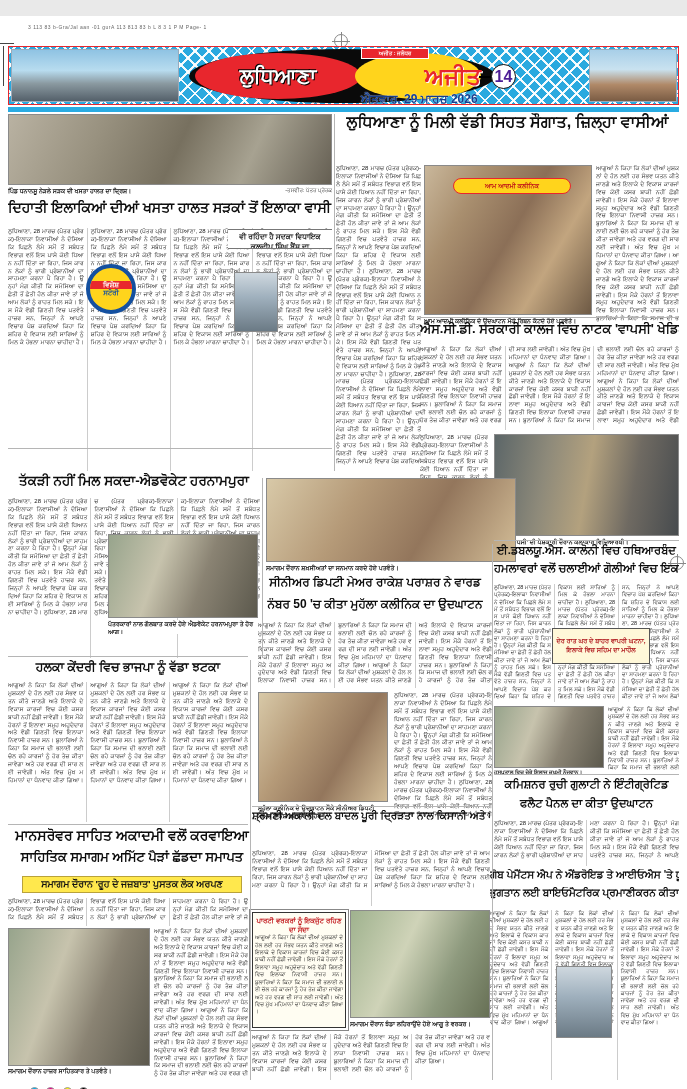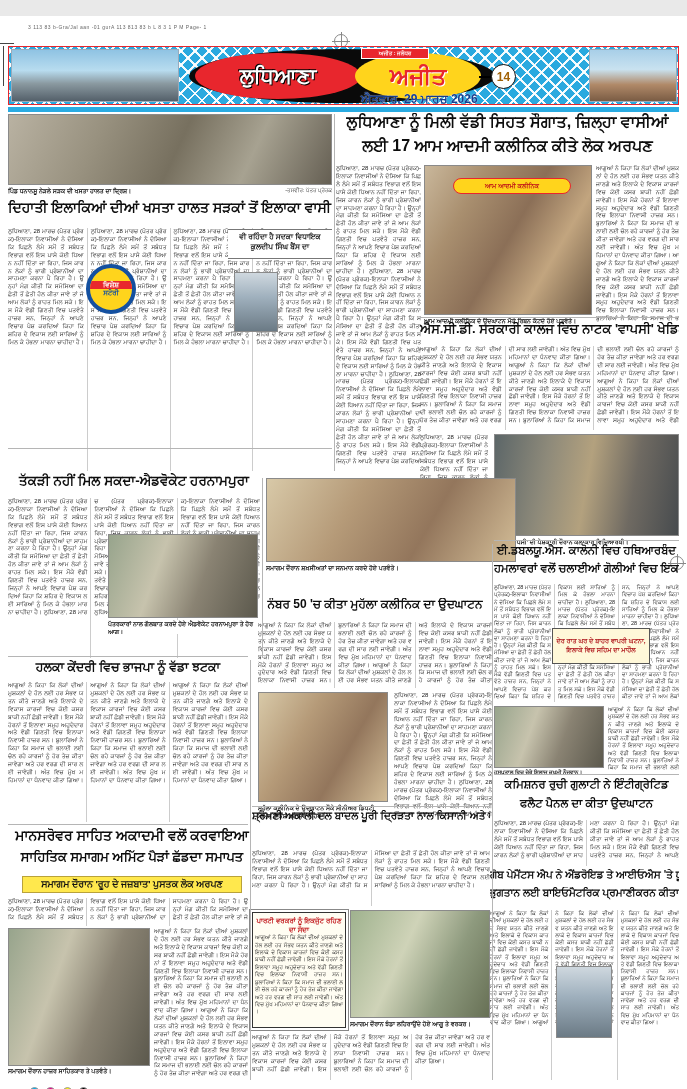--- a/index.html
+++ b/index.html
@@ -18,28 +18,28 @@
   
   .masthead{background:
      repeating-linear-gradient(45deg,rgba(255,255,255,0) 0 8px,rgba(255,255,255,.95) 8px 10px),
      repeating-linear-gradient(-45deg,rgba(255,255,255,0) 0 8px,rgba(255,255,255,.95) 8px 10px),
      #2aa9df;border:1px solid #e8262d;overflow:hidden;}
   .mast-photo{border:1px solid #9ab;}
   .ph-statues{background:linear-gradient(180deg,#8fc3e3 0%,#b8dcef 40%,#8a99a0 66%,#54606a 100%);}
   .ph-tower{background:linear-gradient(180deg,#a8cfe8 0%,#c9e2f0 38%,#b08968 68%,#7a5c44 100%);}
   .oval-black{background:#0a0a0a;border-radius:50%/50%;}
   .oval-red{background:#e8262d;border-radius:50%/50%;display:flex;align-items:center;justify-content:center;}
-  .oval-yellow{background:#ffd41c;border-radius:50%/50%;display:flex;align-items:center;justify-content:center;}
+  .oval-yellow{background:#ffd41c;border-radius:50%/50%;display:flex;align-items:center;justify-content:flex-end;}
   .city-title{color:#fff;font-weight:bold;font-size:21px;text-shadow:1px 1px 0 #000,-1px -1px 0 #000;white-space:nowrap;}
   .paper-title{color:#e8262d;font-weight:bold;font-size:23px;text-shadow:1px 1px 0 #fff;white-space:nowrap;}
   .edition-box{background:#e8262d;color:#fff;font-size:5.5px;font-weight:bold;
       display:flex;align-items:center;justify-content:center;border:1px solid #fff;}
   .date-line{color:#143d8f;font-size:12px;font-weight:bold;white-space:nowrap;text-shadow:0 0 1px #fff;}
   .page-circle{background:#fff;border:1.5px solid #111;border-radius:50%;display:flex;
-      align-items:center;justify-content:center;font-weight:bold;font-size:12px;color:#a16207;}
+      align-items:center;justify-content:center;font-weight:bold;font-size:16px;color:#4c1d95;}
   .cyan-rule{background:#29abe2;}
   
   .hl{font-weight:bold;color:#0d0d0d;text-align:center;line-height:1.12;overflow:hidden;white-space:nowrap;}
   .body-text{font-size:6px;line-height:1.32;text-align:justify;color:#222;overflow:hidden;
       column-gap:7px;column-rule:0.5px solid #ccc;word-break:break-all;}
   .caption{font-size:6.2px;font-weight:bold;color:#111;overflow:hidden;line-height:1.25;}
   .credit{font-size:5.5px;color:#333;text-align:right;}
   .kicker{background:#fff;font-weight:bold;font-size:7.5px;text-align:center;line-height:1.3;overflow:hidden;}
   .yellow-bar{background:#ffe84d;border:0.5px solid #b9a23a;text-align:center;font-weight:bold;
       font-size:9.5px;overflow:hidden;line-height:1.5;white-space:nowrap;}
@@ -93,32 +93,31 @@
     <div class="abs page-circle" style="left:482px;top:17px;width:25px;height:25px;">14</div>
   </div>
   <div class="abs cyan-rule" style="left:8px;top:91px;width:671px;height:5px;"></div>
 
   <div class="abs photo ph-road" style="left:8px;top:98px;width:324px;height:71px;"></div>
   <div class="abs caption" style="left:8px;top:171px;width:240px;height:9px;">ਪਿੰਡ ਧਨਾਨਸੂ ਨੇੜਲੇ ਸੜਕ ਦੀ ਖਸਤਾ ਹਾਲਤ ਦਾ ਦ੍ਰਿਸ਼।</div>
   <div class="abs credit" style="left:252px;top:171px;width:80px;height:9px;">-ਤਸਵੀਰ: ਪੱਤਰ ਪ੍ਰੇਰਕ</div>
 
   <div class="abs hl" style="left:8px;top:184px;width:324px;height:22px;font-size:14px;">ਦਿਹਾਤੀ ਇਲਾਕਿਆਂ ਦੀਆਂ ਖਸਤਾ ਹਾਲਤ ਸੜਕਾਂ ਤੋਂ ਇਲਾਕਾ ਵਾਸੀ ਭਾਰੀ ਪ੍ਰੇਸ਼ਾਨ</div>
   <div class="abs body-text" style="left:8px;top:212px;width:324px;height:243px;column-count:4;">ਲੁਧਿਆਣਾ, 28 ਮਾਰਚ (ਪੱਤਰ ਪ੍ਰੇਰਕ)-ਇਲਾਕਾ ਨਿਵਾਸੀਆਂ ਨੇ ਦੱਸਿਆ ਕਿ ਪਿਛਲੇ ਲੰਮੇ ਸਮੇਂ ਤੋਂ ਸਬੰਧਤ ਵਿਭਾਗ ਵਲੋਂ ਇਸ ਪਾਸੇ ਕੋਈ ਧਿਆਨ ਨਹੀਂ ਦਿੱਤਾ ਜਾ ਰਿਹਾ, ਜਿਸ ਕਾਰਨ ਲੋਕਾਂ ਨੂੰ ਭਾਰੀ ਪ੍ਰੇਸ਼ਾਨੀਆਂ ਦਾ ਸਾਹਮਣਾ ਕਰਨਾ ਪੈ ਰਿਹਾ ਹੈ। ਉਨ੍ਹਾਂ ਮੰਗ ਕੀਤੀ ਕਿ ਸਮੱਸਿਆ ਦਾ ਛੇਤੀ ਤੋਂ ਛੇਤੀ ਹੱਲ ਕੀਤਾ ਜਾਵੇ ਤਾਂ ਜੋ ਆਮ ਲੋਕਾਂ ਨੂੰ ਰਾਹਤ ਮਿਲ ਸਕੇ। ਇਸ ਮੌਕੇ ਵੱਡੀ ਗਿਣਤੀ ਵਿਚ ਪਤਵੰਤੇ ਹਾਜ਼ਰ ਸਨ, ਜਿਨ੍ਹਾਂ ਨੇ ਆਪਣੇ ਵਿਚਾਰ ਪੇਸ਼ ਕਰਦਿਆਂ ਕਿਹਾ ਕਿ ਸ਼ਹਿਰ ਦੇ ਵਿਕਾਸ ਲਈ ਸਾਰਿਆਂ ਨੂੰ ਮਿਲ ਕੇ ਹੰਭਲਾ ਮਾਰਨਾ ਚਾਹੀਦਾ ਹੈ। ਲੁਧਿਆਣਾ, 28 ਮਾਰਚ (ਪੱਤਰ ਪ੍ਰੇਰਕ)-ਇਲਾਕਾ ਨਿਵਾਸੀਆਂ ਨੇ ਦੱਸਿਆ ਕਿ ਪਿਛਲੇ ਲੰਮੇ ਸਮੇਂ ਤੋਂ ਸਬੰਧਤ ਵਿਭਾਗ ਵਲੋਂ ਇਸ ਪਾਸੇ ਕੋਈ ਧਿਆਨ ਨਹੀਂ ਦਿੱਤਾ ਜਾ ਰਿਹਾ, ਜਿਸ ਕਾਰਨ ਲੋਕਾਂ ਨੂੰ ਭਾਰੀ ਪ੍ਰੇਸ਼ਾਨੀਆਂ ਦਾ ਸਾਹਮਣਾ ਕਰਨਾ ਪੈ ਰਿਹਾ ਹੈ। ਉਨ੍ਹਾਂ ਮੰਗ ਕੀਤੀ ਕਿ ਸਮੱਸਿਆ ਦਾ ਛੇਤੀ ਤੋਂ ਛੇਤੀ ਹੱਲ ਕੀਤਾ ਜਾਵੇ ਤਾਂ ਜੋ ਆਮ ਲੋਕਾਂ ਨੂੰ ਰਾਹਤ ਮਿਲ ਸਕੇ। ਇਸ ਮੌਕੇ ਵੱਡੀ ਗਿਣਤੀ ਵਿਚ ਪਤਵੰਤੇ ਹਾਜ਼ਰ ਸਨ, ਜਿਨ੍ਹਾਂ ਨੇ ਆਪਣੇ ਵਿਚਾਰ ਪੇਸ਼ ਕਰਦਿਆਂ ਕਿਹਾ ਕਿ ਸ਼ਹਿਰ ਦੇ ਵਿਕਾਸ ਲਈ ਸਾਰਿਆਂ ਨੂੰ ਮਿਲ ਕੇ ਹੰਭਲਾ ਮਾਰਨਾ ਚਾਹੀਦਾ ਹੈ। ਲੁਧਿਆਣਾ, 28 ਮਾਰਚ (ਪੱਤਰ ਪ੍ਰੇਰਕ)-ਇਲਾਕਾ ਨਿਵਾਸੀਆਂ ਨੇ ਦੱਸਿਆ ਕਿ ਪਿਛਲੇ ਲੰਮੇ ਸਮੇਂ ਤੋਂ ਸਬੰਧਤ ਵਿਭਾਗ ਵਲੋਂ ਇਸ ਪਾਸੇ ਕੋਈ ਧਿਆਨ ਨਹੀਂ ਦਿੱਤਾ ਜਾ ਰਿਹਾ, ਜਿਸ ਕਾਰਨ ਲੋਕਾਂ ਨੂੰ ਭਾਰੀ ਪ੍ਰੇਸ਼ਾਨੀਆਂ ਦਾ ਸਾਹਮਣਾ ਕਰਨਾ ਪੈ ਰਿਹਾ ਹੈ। ਉਨ੍ਹਾਂ ਮੰਗ ਕੀਤੀ ਕਿ ਸਮੱਸਿਆ ਦਾ ਛੇਤੀ ਤੋਂ ਛੇਤੀ ਹੱਲ ਕੀਤਾ ਜਾਵੇ ਤਾਂ ਜੋ ਆਮ ਲੋਕਾਂ ਨੂੰ ਰਾਹਤ ਮਿਲ ਸਕੇ। ਇਸ ਮੌਕੇ ਵੱਡੀ ਗਿਣਤੀ ਵਿਚ ਪਤਵੰਤੇ ਹਾਜ਼ਰ ਸਨ, ਜਿਨ੍ਹਾਂ ਨੇ ਆਪਣੇ ਵਿਚਾਰ ਪੇਸ਼ ਕਰਦਿਆਂ ਕਿਹਾ ਕਿ ਸ਼ਹਿਰ ਦੇ ਵਿਕਾਸ ਲਈ ਸਾਰਿਆਂ ਨੂੰ ਮਿਲ ਕੇ ਹੰਭਲਾ ਮਾਰਨਾ ਚਾਹੀਦਾ ਹੈ। ਲੁਧਿਆਣਾ, 28 ਮਾਰਚ (ਪੱਤਰ ਪ੍ਰੇਰਕ)-ਇਲਾਕਾ ਨਿਵਾਸੀਆਂ ਨੇ ਦੱਸਿਆ ਕਿ ਪਿਛਲੇ ਲੰਮੇ ਸਮੇਂ ਤੋਂ ਸਬੰਧਤ ਵਿਭਾਗ ਵਲੋਂ ਇਸ ਪਾਸੇ ਕੋਈ ਧਿਆਨ ਨਹੀਂ ਦਿੱਤਾ ਜਾ ਰਿਹਾ, ਜਿਸ ਕਾਰਨ ਲੋਕਾਂ ਨੂੰ ਭਾਰੀ ਪ੍ਰੇਸ਼ਾਨੀਆਂ ਦਾ ਸਾਹਮਣਾ ਕਰਨਾ ਪੈ ਰਿਹਾ ਹੈ। ਉਨ੍ਹਾਂ ਮੰਗ ਕੀਤੀ ਕਿ ਸਮੱਸਿਆ ਦਾ ਛੇਤੀ ਤੋਂ ਛੇਤੀ ਹੱਲ ਕੀਤਾ ਜਾਵੇ ਤਾਂ ਜੋ ਆਮ ਲੋਕਾਂ ਨੂੰ ਰਾਹਤ ਮਿਲ ਸਕੇ। ਇਸ ਮੌਕੇ ਵੱਡੀ ਗਿਣਤੀ ਵਿਚ ਪਤਵੰਤੇ ਹਾਜ਼ਰ ਸਨ, ਜਿਨ੍ਹਾਂ ਨੇ ਆਪਣੇ ਵਿਚਾਰ ਪੇਸ਼ ਕਰਦਿਆਂ ਕਿਹਾ ਕਿ ਸ਼ਹਿਰ ਦੇ ਵਿਕਾਸ ਲਈ ਸਾਰਿਆਂ ਨੂੰ ਮਿਲ ਕੇ ਹੰਭਲਾ ਮਾਰਨਾ ਚਾਹੀਦਾ ਹੈ।</div>
-  <div class="abs kicker" style="left:228px;top:213px;width:104px;height:30px;border-top:1px solid #777;border-bottom:1px solid #777;padding-top:2px;">
+  <div class="abs kicker" style="left:228px;top:213px;width:104px;height:20px;border-top:1px solid #777;border-bottom:1px solid #777;padding-top:2px;">
     <div>ਵੀ ਰਹਿੰਦਾ ਹੈ ਸਦਕਾ ਵਿਧਾਇਕ</div>
     <div>ਕੁਲਦੀਪ ਸਿੰਘ ਬੈਂਸ ਦਾ</div>
   </div>
   <div class="abs badge" style="left:86px;top:248px;width:50px;height:50px;">
     <div class="b1">ਵਿਸ਼ੇਸ਼</div>
     <div class="b2">ਸਟੋਰੀ</div>
   </div>
   <div class="abs photo ph-portrait" style="left:234px;top:256px;width:44px;height:60px;"></div>
 
   <div class="abs hl" style="left:336px;top:97px;width:343px;height:24px;font-size:16px;">ਲੁਧਿਆਣਾ ਨੂੰ ਮਿਲੀ ਵੱਡੀ ਸਿਹਤ ਸੌਗਾਤ, ਜ਼ਿਲ੍ਹਾ ਵਾਸੀਆਂ</div>
-  <div class="abs hl" style="left:336px;top:121px;width:343px;height:24px;font-size:16px;">ਲਈ 17 ਆਮ ਆਦਮੀ ਕਲੀਨਿਕ ਕੀਤੇ ਲੋਕ ਅਰਪਣ</div>
   <div class="abs body-text" style="left:336px;top:149px;width:85px;height:306px;column-count:1;">ਲੁਧਿਆਣਾ, 28 ਮਾਰਚ (ਪੱਤਰ ਪ੍ਰੇਰਕ)-ਇਲਾਕਾ ਨਿਵਾਸੀਆਂ ਨੇ ਦੱਸਿਆ ਕਿ ਪਿਛਲੇ ਲੰਮੇ ਸਮੇਂ ਤੋਂ ਸਬੰਧਤ ਵਿਭਾਗ ਵਲੋਂ ਇਸ ਪਾਸੇ ਕੋਈ ਧਿਆਨ ਨਹੀਂ ਦਿੱਤਾ ਜਾ ਰਿਹਾ, ਜਿਸ ਕਾਰਨ ਲੋਕਾਂ ਨੂੰ ਭਾਰੀ ਪ੍ਰੇਸ਼ਾਨੀਆਂ ਦਾ ਸਾਹਮਣਾ ਕਰਨਾ ਪੈ ਰਿਹਾ ਹੈ। ਉਨ੍ਹਾਂ ਮੰਗ ਕੀਤੀ ਕਿ ਸਮੱਸਿਆ ਦਾ ਛੇਤੀ ਤੋਂ ਛੇਤੀ ਹੱਲ ਕੀਤਾ ਜਾਵੇ ਤਾਂ ਜੋ ਆਮ ਲੋਕਾਂ ਨੂੰ ਰਾਹਤ ਮਿਲ ਸਕੇ। ਇਸ ਮੌਕੇ ਵੱਡੀ ਗਿਣਤੀ ਵਿਚ ਪਤਵੰਤੇ ਹਾਜ਼ਰ ਸਨ, ਜਿਨ੍ਹਾਂ ਨੇ ਆਪਣੇ ਵਿਚਾਰ ਪੇਸ਼ ਕਰਦਿਆਂ ਕਿਹਾ ਕਿ ਸ਼ਹਿਰ ਦੇ ਵਿਕਾਸ ਲਈ ਸਾਰਿਆਂ ਨੂੰ ਮਿਲ ਕੇ ਹੰਭਲਾ ਮਾਰਨਾ ਚਾਹੀਦਾ ਹੈ। ਲੁਧਿਆਣਾ, 28 ਮਾਰਚ (ਪੱਤਰ ਪ੍ਰੇਰਕ)-ਇਲਾਕਾ ਨਿਵਾਸੀਆਂ ਨੇ ਦੱਸਿਆ ਕਿ ਪਿਛਲੇ ਲੰਮੇ ਸਮੇਂ ਤੋਂ ਸਬੰਧਤ ਵਿਭਾਗ ਵਲੋਂ ਇਸ ਪਾਸੇ ਕੋਈ ਧਿਆਨ ਨਹੀਂ ਦਿੱਤਾ ਜਾ ਰਿਹਾ, ਜਿਸ ਕਾਰਨ ਲੋਕਾਂ ਨੂੰ ਭਾਰੀ ਪ੍ਰੇਸ਼ਾਨੀਆਂ ਦਾ ਸਾਹਮਣਾ ਕਰਨਾ ਪੈ ਰਿਹਾ ਹੈ। ਉਨ੍ਹਾਂ ਮੰਗ ਕੀਤੀ ਕਿ ਸਮੱਸਿਆ ਦਾ ਛੇਤੀ ਤੋਂ ਛੇਤੀ ਹੱਲ ਕੀਤਾ ਜਾਵੇ ਤਾਂ ਜੋ ਆਮ ਲੋਕਾਂ ਨੂੰ ਰਾਹਤ ਮਿਲ ਸਕੇ। ਇਸ ਮੌਕੇ ਵੱਡੀ ਗਿਣਤੀ ਵਿਚ ਪਤਵੰਤੇ ਹਾਜ਼ਰ ਸਨ, ਜਿਨ੍ਹਾਂ ਨੇ ਆਪਣੇ ਵਿਚਾਰ ਪੇਸ਼ ਕਰਦਿਆਂ ਕਿਹਾ ਕਿ ਸ਼ਹਿਰ ਦੇ ਵਿਕਾਸ ਲਈ ਸਾਰਿਆਂ ਨੂੰ ਮਿਲ ਕੇ ਹੰਭਲਾ ਮਾਰਨਾ ਚਾਹੀਦਾ ਹੈ। ਲੁਧਿਆਣਾ, 28 ਮਾਰਚ (ਪੱਤਰ ਪ੍ਰੇਰਕ)-ਇਲਾਕਾ ਨਿਵਾਸੀਆਂ ਨੇ ਦੱਸਿਆ ਕਿ ਪਿਛਲੇ ਲੰਮੇ ਸਮੇਂ ਤੋਂ ਸਬੰਧਤ ਵਿਭਾਗ ਵਲੋਂ ਇਸ ਪਾਸੇ ਕੋਈ ਧਿਆਨ ਨਹੀਂ ਦਿੱਤਾ ਜਾ ਰਿਹਾ, ਜਿਸ ਕਾਰਨ ਲੋਕਾਂ ਨੂੰ ਭਾਰੀ ਪ੍ਰੇਸ਼ਾਨੀਆਂ ਦਾ ਸਾਹਮਣਾ ਕਰਨਾ ਪੈ ਰਿਹਾ ਹੈ। ਉਨ੍ਹਾਂ ਮੰਗ ਕੀਤੀ ਕਿ ਸਮੱਸਿਆ ਦਾ ਛੇਤੀ ਤੋਂ ਛੇਤੀ ਹੱਲ ਕੀਤਾ ਜਾਵੇ ਤਾਂ ਜੋ ਆਮ ਲੋਕਾਂ ਨੂੰ ਰਾਹਤ ਮਿਲ ਸਕੇ। ਇਸ ਮੌਕੇ ਵੱਡੀ ਗਿਣਤੀ ਵਿਚ ਪਤਵੰਤੇ ਹਾਜ਼ਰ ਸਨ, ਜਿਨ੍ਹਾਂ ਨੇ ਆਪਣੇ ਵਿਚਾਰ ਪੇਸ਼ ਕਰਦਿਆਂ ਕਿਹਾ ਕਿ ਸ਼ਹਿਰ ਦੇ ਵਿਕਾਸ ਲਈ ਸਾਰਿਆਂ ਨੂੰ ਮਿਲ ਕੇ ਹੰਭਲਾ ਮਾਰਨਾ ਚਾਹੀਦਾ ਹੈ।</div>
   <div class="abs photo ph-crowd" style="left:424px;top:149px;width:168px;height:150px;">
     <div class="abs banner" style="left:28px;top:12px;width:118px;height:16px;">ਆਮ ਆਦਮੀ ਕਲੀਨਿਕ</div>
   </div>
   <div class="abs caption" style="left:424px;top:301px;width:168px;height:9px;">ਆਮ ਆਦਮੀ ਕਲੀਨਿਕ ਦੇ ਉਦਘਾਟਨ ਮੌਕੇ ਰਿਬਨ ਕੱਟਦੇ ਹੋਏ ਪਤਵੰਤੇ।</div>
   <div class="abs body-text" style="left:596px;top:149px;width:83px;height:160px;column-count:1;">ਆਗੂਆਂ ਨੇ ਕਿਹਾ ਕਿ ਲੋਕਾਂ ਦੀਆਂ ਮੁਸ਼ਕਲਾਂ ਦੇ ਹੱਲ ਲਈ ਹਰ ਸੰਭਵ ਯਤਨ ਕੀਤੇ ਜਾਣਗੇ ਅਤੇ ਇਲਾਕੇ ਦੇ ਵਿਕਾਸ ਕਾਰਜਾਂ ਵਿਚ ਕੋਈ ਕਸਰ ਬਾਕੀ ਨਹੀਂ ਛੱਡੀ ਜਾਵੇਗੀ। ਇਸ ਮੌਕੇ ਹੋਰਨਾਂ ਤੋਂ ਇਲਾਵਾ ਸਮੂਹ ਅਹੁਦੇਦਾਰ ਅਤੇ ਵੱਡੀ ਗਿਣਤੀ ਵਿਚ ਇਲਾਕਾ ਨਿਵਾਸੀ ਹਾਜ਼ਰ ਸਨ। ਬੁਲਾਰਿਆਂ ਨੇ ਕਿਹਾ ਕਿ ਸਮਾਜ ਦੀ ਭਲਾਈ ਲਈ ਚੱਲ ਰਹੇ ਕਾਰਜਾਂ ਨੂੰ ਹੋਰ ਤੇਜ਼ ਕੀਤਾ ਜਾਵੇਗਾ ਅਤੇ ਹਰ ਵਰਗ ਦੀ ਸਾਰ ਲਈ ਜਾਵੇਗੀ। ਅੰਤ ਵਿਚ ਮੁੱਖ ਮਹਿਮਾਨਾਂ ਦਾ ਧੰਨਵਾਦ ਕੀਤਾ ਗਿਆ। ਆਗੂਆਂ ਨੇ ਕਿਹਾ ਕਿ ਲੋਕਾਂ ਦੀਆਂ ਮੁਸ਼ਕਲਾਂ ਦੇ ਹੱਲ ਲਈ ਹਰ ਸੰਭਵ ਯਤਨ ਕੀਤੇ ਜਾਣਗੇ ਅਤੇ ਇਲਾਕੇ ਦੇ ਵਿਕਾਸ ਕਾਰਜਾਂ ਵਿਚ ਕੋਈ ਕਸਰ ਬਾਕੀ ਨਹੀਂ ਛੱਡੀ ਜਾਵੇਗੀ। ਇਸ ਮੌਕੇ ਹੋਰਨਾਂ ਤੋਂ ਇਲਾਵਾ ਸਮੂਹ ਅਹੁਦੇਦਾਰ ਅਤੇ ਵੱਡੀ ਗਿਣਤੀ ਵਿਚ ਇਲਾਕਾ ਨਿਵਾਸੀ ਹਾਜ਼ਰ ਸਨ। ਬੁਲਾਰਿਆਂ ਨੇ ਕਿਹਾ ਕਿ ਸਮਾਜ ਦੀ ਭਲਾਈ ਲਈ ਚੱਲ ਰਹੇ ਕਾਰਜਾਂ ਨੂੰ ਹੋਰ ਤੇਜ਼ ਕੀਤਾ ਜਾਵੇਗਾ ਅਤੇ ਹਰ ਵਰਗ ਦੀ ਸਾਰ ਲਈ ਜਾਵੇਗੀ। ਅੰਤ ਵਿਚ ਮੁੱਖ ਮਹਿਮਾਨਾਂ ਦਾ ਧੰਨਵਾਦ ਕੀਤਾ ਗਿਆ।</div>
 
   <div class="abs hrule" style="left:420px;top:301px;width:259px;"></div>
   <div class="abs hl" style="left:420px;top:306px;width:259px;height:19px;font-size:13px;">ਐਸ.ਸੀ.ਡੀ. ਸਰਕਾਰੀ ਕਾਲਜ ਵਿਚ ਨਾਟਕ 'ਵਾਪਸੀ' ਖੇਡਿਆ</div>
   <div class="abs body-text" style="left:420px;top:330px;width:259px;height:84px;column-count:3;">ਆਗੂਆਂ ਨੇ ਕਿਹਾ ਕਿ ਲੋਕਾਂ ਦੀਆਂ ਮੁਸ਼ਕਲਾਂ ਦੇ ਹੱਲ ਲਈ ਹਰ ਸੰਭਵ ਯਤਨ ਕੀਤੇ ਜਾਣਗੇ ਅਤੇ ਇਲਾਕੇ ਦੇ ਵਿਕਾਸ ਕਾਰਜਾਂ ਵਿਚ ਕੋਈ ਕਸਰ ਬਾਕੀ ਨਹੀਂ ਛੱਡੀ ਜਾਵੇਗੀ। ਇਸ ਮੌਕੇ ਹੋਰਨਾਂ ਤੋਂ ਇਲਾਵਾ ਸਮੂਹ ਅਹੁਦੇਦਾਰ ਅਤੇ ਵੱਡੀ ਗਿਣਤੀ ਵਿਚ ਇਲਾਕਾ ਨਿਵਾਸੀ ਹਾਜ਼ਰ ਸਨ। ਬੁਲਾਰਿਆਂ ਨੇ ਕਿਹਾ ਕਿ ਸਮਾਜ ਦੀ ਭਲਾਈ ਲਈ ਚੱਲ ਰਹੇ ਕਾਰਜਾਂ ਨੂੰ ਹੋਰ ਤੇਜ਼ ਕੀਤਾ ਜਾਵੇਗਾ ਅਤੇ ਹਰ ਵਰਗ ਦੀ ਸਾਰ ਲਈ ਜਾਵੇਗੀ। ਅੰਤ ਵਿਚ ਮੁੱਖ ਮਹਿਮਾਨਾਂ ਦਾ ਧੰਨਵਾਦ ਕੀਤਾ ਗਿਆ। ਆਗੂਆਂ ਨੇ ਕਿਹਾ ਕਿ ਲੋਕਾਂ ਦੀਆਂ ਮੁਸ਼ਕਲਾਂ ਦੇ ਹੱਲ ਲਈ ਹਰ ਸੰਭਵ ਯਤਨ ਕੀਤੇ ਜਾਣਗੇ ਅਤੇ ਇਲਾਕੇ ਦੇ ਵਿਕਾਸ ਕਾਰਜਾਂ ਵਿਚ ਕੋਈ ਕਸਰ ਬਾਕੀ ਨਹੀਂ ਛੱਡੀ ਜਾਵੇਗੀ। ਇਸ ਮੌਕੇ ਹੋਰਨਾਂ ਤੋਂ ਇਲਾਵਾ ਸਮੂਹ ਅਹੁਦੇਦਾਰ ਅਤੇ ਵੱਡੀ ਗਿਣਤੀ ਵਿਚ ਇਲਾਕਾ ਨਿਵਾਸੀ ਹਾਜ਼ਰ ਸਨ। ਬੁਲਾਰਿਆਂ ਨੇ ਕਿਹਾ ਕਿ ਸਮਾਜ ਦੀ ਭਲਾਈ ਲਈ ਚੱਲ ਰਹੇ ਕਾਰਜਾਂ ਨੂੰ ਹੋਰ ਤੇਜ਼ ਕੀਤਾ ਜਾਵੇਗਾ ਅਤੇ ਹਰ ਵਰਗ ਦੀ ਸਾਰ ਲਈ ਜਾਵੇਗੀ। ਅੰਤ ਵਿਚ ਮੁੱਖ ਮਹਿਮਾਨਾਂ ਦਾ ਧੰਨਵਾਦ ਕੀਤਾ ਗਿਆ। ਆਗੂਆਂ ਨੇ ਕਿਹਾ ਕਿ ਲੋਕਾਂ ਦੀਆਂ ਮੁਸ਼ਕਲਾਂ ਦੇ ਹੱਲ ਲਈ ਹਰ ਸੰਭਵ ਯਤਨ ਕੀਤੇ ਜਾਣਗੇ ਅਤੇ ਇਲਾਕੇ ਦੇ ਵਿਕਾਸ ਕਾਰਜਾਂ ਵਿਚ ਕੋਈ ਕਸਰ ਬਾਕੀ ਨਹੀਂ ਛੱਡੀ ਜਾਵੇਗੀ। ਇਸ ਮੌਕੇ ਹੋਰਨਾਂ ਤੋਂ ਇਲਾਵਾ ਸਮੂਹ ਅਹੁਦੇਦਾਰ ਅਤੇ ਵੱਡੀ ਗਿਣਤੀ ਵਿਚ ਇਲਾਕਾ ਨਿਵਾਸੀ ਹਾਜ਼ਰ ਸਨ। ਬੁਲਾਰਿਆਂ ਨੇ ਕਿਹਾ ਕਿ ਸਮਾਜ ਦੀ ਭਲਾਈ ਲਈ ਚੱਲ ਰਹੇ ਕਾਰਜਾਂ ਨੂੰ ਹੋਰ ਤੇਜ਼ ਕੀਤਾ ਜਾਵੇਗਾ ਅਤੇ ਹਰ ਵਰਗ ਦੀ ਸਾਰ ਲਈ ਜਾਵੇਗੀ। ਅੰਤ ਵਿਚ ਮੁੱਖ ਮਹਿਮਾਨਾਂ ਦਾ ਧੰਨਵਾਦ ਕੀਤਾ ਗਿਆ।</div>
@@ -127,20 +126,21 @@
   <div class="abs caption" style="left:494px;top:522px;width:185px;height:16px;">ਨਾਟਕ 'ਵਾਪਸੀ' ਦੀ ਪੇਸ਼ਕਾਰੀ ਦੌਰਾਨ ਕਲਾਕਾਰ ਵਿਦਿਆਰਥੀ।</div>
 
   <div class="abs hrule" style="left:8px;top:432px;width:324px;"></div>
   <div class="abs hl" style="left:8px;top:457px;width:252px;height:21px;font-size:13.5px;">ਤੱਕੜੀ ਨਹੀਂ ਮਿਲ ਸਕਦਾ-ਐਡਵੋਕੇਟ ਹਰਨਾਮਪੁਰਾ</div>
   <div class="abs body-text" style="left:8px;top:482px;width:252px;height:160px;column-count:3;">ਲੁਧਿਆਣਾ, 28 ਮਾਰਚ (ਪੱਤਰ ਪ੍ਰੇਰਕ)-ਇਲਾਕਾ ਨਿਵਾਸੀਆਂ ਨੇ ਦੱਸਿਆ ਕਿ ਪਿਛਲੇ ਲੰਮੇ ਸਮੇਂ ਤੋਂ ਸਬੰਧਤ ਵਿਭਾਗ ਵਲੋਂ ਇਸ ਪਾਸੇ ਕੋਈ ਧਿਆਨ ਨਹੀਂ ਦਿੱਤਾ ਜਾ ਰਿਹਾ, ਜਿਸ ਕਾਰਨ ਲੋਕਾਂ ਨੂੰ ਭਾਰੀ ਪ੍ਰੇਸ਼ਾਨੀਆਂ ਦਾ ਸਾਹਮਣਾ ਕਰਨਾ ਪੈ ਰਿਹਾ ਹੈ। ਉਨ੍ਹਾਂ ਮੰਗ ਕੀਤੀ ਕਿ ਸਮੱਸਿਆ ਦਾ ਛੇਤੀ ਤੋਂ ਛੇਤੀ ਹੱਲ ਕੀਤਾ ਜਾਵੇ ਤਾਂ ਜੋ ਆਮ ਲੋਕਾਂ ਨੂੰ ਰਾਹਤ ਮਿਲ ਸਕੇ। ਇਸ ਮੌਕੇ ਵੱਡੀ ਗਿਣਤੀ ਵਿਚ ਪਤਵੰਤੇ ਹਾਜ਼ਰ ਸਨ, ਜਿਨ੍ਹਾਂ ਨੇ ਆਪਣੇ ਵਿਚਾਰ ਪੇਸ਼ ਕਰਦਿਆਂ ਕਿਹਾ ਕਿ ਸ਼ਹਿਰ ਦੇ ਵਿਕਾਸ ਲਈ ਸਾਰਿਆਂ ਨੂੰ ਮਿਲ ਕੇ ਹੰਭਲਾ ਮਾਰਨਾ ਚਾਹੀਦਾ ਹੈ। ਲੁਧਿਆਣਾ, 28 ਮਾਰਚ (ਪੱਤਰ ਪ੍ਰੇਰਕ)-ਇਲਾਕਾ ਨਿਵਾਸੀਆਂ ਨੇ ਦੱਸਿਆ ਕਿ ਪਿਛਲੇ ਲੰਮੇ ਸਮੇਂ ਤੋਂ ਸਬੰਧਤ ਵਿਭਾਗ ਵਲੋਂ ਇਸ ਪਾਸੇ ਕੋਈ ਧਿਆਨ ਨਹੀਂ ਦਿੱਤਾ ਜਾ ਰਿਹਾ, ਜਿਸ ਕਾਰਨ ਲੋਕਾਂ ਨੂੰ ਭਾਰੀ ਪ੍ਰੇਸ਼ਾਨੀਆਂ ਦਾ ਸਾਹਮਣਾ ਕਰਨਾ ਪੈ ਰਿਹਾ ਹੈ। ਉਨ੍ਹਾਂ ਮੰਗ ਕੀਤੀ ਕਿ ਸਮੱਸਿਆ ਦਾ ਛੇਤੀ ਤੋਂ ਛੇਤੀ ਹੱਲ ਕੀਤਾ ਜਾਵੇ ਤਾਂ ਜੋ ਆਮ ਲੋਕਾਂ ਨੂੰ ਰਾਹਤ ਮਿਲ ਸਕੇ। ਇਸ ਮੌਕੇ ਵੱਡੀ ਗਿਣਤੀ ਵਿਚ ਪਤਵੰਤੇ ਹਾਜ਼ਰ ਸਨ, ਜਿਨ੍ਹਾਂ ਨੇ ਆਪਣੇ ਵਿਚਾਰ ਪੇਸ਼ ਕਰਦਿਆਂ ਕਿਹਾ ਕਿ ਸ਼ਹਿਰ ਦੇ ਵਿਕਾਸ ਲਈ ਸਾਰਿਆਂ ਨੂੰ ਮਿਲ ਕੇ ਹੰਭਲਾ ਮਾਰਨਾ ਚਾਹੀਦਾ ਹੈ। ਲੁਧਿਆਣਾ, 28 ਮਾਰਚ (ਪੱਤਰ ਪ੍ਰੇਰਕ)-ਇਲਾਕਾ ਨਿਵਾਸੀਆਂ ਨੇ ਦੱਸਿਆ ਕਿ ਪਿਛਲੇ ਲੰਮੇ ਸਮੇਂ ਤੋਂ ਸਬੰਧਤ ਵਿਭਾਗ ਵਲੋਂ ਇਸ ਪਾਸੇ ਕੋਈ ਧਿਆਨ ਨਹੀਂ ਦਿੱਤਾ ਜਾ ਰਿਹਾ, ਜਿਸ ਕਾਰਨ ਲੋਕਾਂ ਨੂੰ ਭਾਰੀ ਪ੍ਰੇਸ਼ਾਨੀਆਂ ਦਾ ਸਾਹਮਣਾ ਕਰਨਾ ਪੈ ਰਿਹਾ ਹੈ। ਉਨ੍ਹਾਂ ਮੰਗ ਕੀਤੀ ਕਿ ਸਮੱਸਿਆ ਦਾ ਛੇਤੀ ਤੋਂ ਛੇਤੀ ਹੱਲ ਕੀਤਾ ਜਾਵੇ ਤਾਂ ਜੋ ਆਮ ਲੋਕਾਂ ਨੂੰ ਰਾਹਤ ਮਿਲ ਸਕੇ। ਇਸ ਮੌਕੇ ਵੱਡੀ ਗਿਣਤੀ ਵਿਚ ਪਤਵੰਤੇ ਹਾਜ਼ਰ ਸਨ, ਜਿਨ੍ਹਾਂ ਨੇ ਆਪਣੇ ਵਿਚਾਰ ਪੇਸ਼ ਕਰਦਿਆਂ ਕਿਹਾ ਕਿ ਸ਼ਹਿਰ ਦੇ ਵਿਕਾਸ ਲਈ ਸਾਰਿਆਂ ਨੂੰ ਮਿਲ ਕੇ ਹੰਭਲਾ ਮਾਰਨਾ ਚਾਹੀਦਾ ਹੈ।</div>
   <div class="abs photo ph-group" style="left:108px;top:518px;width:150px;height:84px;"></div>
   <div class="abs caption" style="left:108px;top:604px;width:150px;height:14px;background:#fff;">ਪੱਤਰਕਾਰਾਂ ਨਾਲ ਗੱਲਬਾਤ ਕਰਦੇ ਹੋਏ ਐਡਵੋਕੇਟ ਹਰਨਾਮਪੁਰਾ ਤੇ ਹੋਰ ਆਗੂ।</div>
 
   <div class="abs photo ph-indoor" style="left:266px;top:462px;width:250px;height:84px;"></div>
   <div class="abs caption" style="left:266px;top:548px;width:250px;height:9px;">ਸਮਾਗਮ ਦੌਰਾਨ ਸ਼ਖ਼ਸੀਅਤਾਂ ਦਾ ਸਨਮਾਨ ਕਰਦੇ ਹੋਏ ਪਤਵੰਤੇ।</div>
+  <div class="abs hl" style="left:258px;top:560px;width:234px;height:20px;font-size:12px;">ਸੀਨੀਅਰ ਡਿਪਟੀ ਮੇਅਰ ਰਾਕੇਸ਼ ਪਰਾਸ਼ਰ ਨੇ ਵਾਰਡ</div>
   <div class="abs hl" style="left:258px;top:582px;width:234px;height:20px;font-size:12px;">ਨੰਬਰ 50 'ਚ ਕੀਤਾ ਮੁਹੱਲਾ ਕਲੀਨਿਕ ਦਾ ਉਦਘਾਟਨ</div>
   <div class="abs body-text" style="left:258px;top:606px;width:234px;height:66px;column-count:3;">ਆਗੂਆਂ ਨੇ ਕਿਹਾ ਕਿ ਲੋਕਾਂ ਦੀਆਂ ਮੁਸ਼ਕਲਾਂ ਦੇ ਹੱਲ ਲਈ ਹਰ ਸੰਭਵ ਯਤਨ ਕੀਤੇ ਜਾਣਗੇ ਅਤੇ ਇਲਾਕੇ ਦੇ ਵਿਕਾਸ ਕਾਰਜਾਂ ਵਿਚ ਕੋਈ ਕਸਰ ਬਾਕੀ ਨਹੀਂ ਛੱਡੀ ਜਾਵੇਗੀ। ਇਸ ਮੌਕੇ ਹੋਰਨਾਂ ਤੋਂ ਇਲਾਵਾ ਸਮੂਹ ਅਹੁਦੇਦਾਰ ਅਤੇ ਵੱਡੀ ਗਿਣਤੀ ਵਿਚ ਇਲਾਕਾ ਨਿਵਾਸੀ ਹਾਜ਼ਰ ਸਨ। ਬੁਲਾਰਿਆਂ ਨੇ ਕਿਹਾ ਕਿ ਸਮਾਜ ਦੀ ਭਲਾਈ ਲਈ ਚੱਲ ਰਹੇ ਕਾਰਜਾਂ ਨੂੰ ਹੋਰ ਤੇਜ਼ ਕੀਤਾ ਜਾਵੇਗਾ ਅਤੇ ਹਰ ਵਰਗ ਦੀ ਸਾਰ ਲਈ ਜਾਵੇਗੀ। ਅੰਤ ਵਿਚ ਮੁੱਖ ਮਹਿਮਾਨਾਂ ਦਾ ਧੰਨਵਾਦ ਕੀਤਾ ਗਿਆ। ਆਗੂਆਂ ਨੇ ਕਿਹਾ ਕਿ ਲੋਕਾਂ ਦੀਆਂ ਮੁਸ਼ਕਲਾਂ ਦੇ ਹੱਲ ਲਈ ਹਰ ਸੰਭਵ ਯਤਨ ਕੀਤੇ ਜਾਣਗੇ ਅਤੇ ਇਲਾਕੇ ਦੇ ਵਿਕਾਸ ਕਾਰਜਾਂ ਵਿਚ ਕੋਈ ਕਸਰ ਬਾਕੀ ਨਹੀਂ ਛੱਡੀ ਜਾਵੇਗੀ। ਇਸ ਮੌਕੇ ਹੋਰਨਾਂ ਤੋਂ ਇਲਾਵਾ ਸਮੂਹ ਅਹੁਦੇਦਾਰ ਅਤੇ ਵੱਡੀ ਗਿਣਤੀ ਵਿਚ ਇਲਾਕਾ ਨਿਵਾਸੀ ਹਾਜ਼ਰ ਸਨ। ਬੁਲਾਰਿਆਂ ਨੇ ਕਿਹਾ ਕਿ ਸਮਾਜ ਦੀ ਭਲਾਈ ਲਈ ਚੱਲ ਰਹੇ ਕਾਰਜਾਂ ਨੂੰ ਹੋਰ ਤੇਜ਼ ਕੀਤਾ ਜਾਵੇਗਾ ਅਤੇ ਹਰ ਵਰਗ ਦੀ ਸਾਰ ਲਈ ਜਾਵੇਗੀ। ਅੰਤ ਵਿਚ ਮੁੱਖ ਮਹਿਮਾਨਾਂ ਦਾ ਧੰਨਵਾਦ ਕੀਤਾ ਗਿਆ।</div>
   <div class="abs photo ph-indoor" style="left:258px;top:676px;width:130px;height:110px;"></div>
   <div class="abs caption" style="left:258px;top:788px;width:130px;height:20px;">ਮੁਹੱਲਾ ਕਲੀਨਿਕ ਦੇ ਉਦਘਾਟਨ ਮੌਕੇ ਸੀਨੀਅਰ ਡਿਪਟੀ ਮੇਅਰ ਰਾਕੇਸ਼ ਪਰਾਸ਼ਰ ਤੇ ਹੋਰ।</div>
   <div class="abs body-text" style="left:394px;top:676px;width:98px;height:132px;column-count:1;">ਲੁਧਿਆਣਾ, 28 ਮਾਰਚ (ਪੱਤਰ ਪ੍ਰੇਰਕ)-ਇਲਾਕਾ ਨਿਵਾਸੀਆਂ ਨੇ ਦੱਸਿਆ ਕਿ ਪਿਛਲੇ ਲੰਮੇ ਸਮੇਂ ਤੋਂ ਸਬੰਧਤ ਵਿਭਾਗ ਵਲੋਂ ਇਸ ਪਾਸੇ ਕੋਈ ਧਿਆਨ ਨਹੀਂ ਦਿੱਤਾ ਜਾ ਰਿਹਾ, ਜਿਸ ਕਾਰਨ ਲੋਕਾਂ ਨੂੰ ਭਾਰੀ ਪ੍ਰੇਸ਼ਾਨੀਆਂ ਦਾ ਸਾਹਮਣਾ ਕਰਨਾ ਪੈ ਰਿਹਾ ਹੈ। ਉਨ੍ਹਾਂ ਮੰਗ ਕੀਤੀ ਕਿ ਸਮੱਸਿਆ ਦਾ ਛੇਤੀ ਤੋਂ ਛੇਤੀ ਹੱਲ ਕੀਤਾ ਜਾਵੇ ਤਾਂ ਜੋ ਆਮ ਲੋਕਾਂ ਨੂੰ ਰਾਹਤ ਮਿਲ ਸਕੇ। ਇਸ ਮੌਕੇ ਵੱਡੀ ਗਿਣਤੀ ਵਿਚ ਪਤਵੰਤੇ ਹਾਜ਼ਰ ਸਨ, ਜਿਨ੍ਹਾਂ ਨੇ ਆਪਣੇ ਵਿਚਾਰ ਪੇਸ਼ ਕਰਦਿਆਂ ਕਿਹਾ ਕਿ ਸ਼ਹਿਰ ਦੇ ਵਿਕਾਸ ਲਈ ਸਾਰਿਆਂ ਨੂੰ ਮਿਲ ਕੇ ਹੰਭਲਾ ਮਾਰਨਾ ਚਾਹੀਦਾ ਹੈ। ਲੁਧਿਆਣਾ, 28 ਮਾਰਚ (ਪੱਤਰ ਪ੍ਰੇਰਕ)-ਇਲਾਕਾ ਨਿਵਾਸੀਆਂ ਨੇ ਦੱਸਿਆ ਕਿ ਪਿਛਲੇ ਲੰਮੇ ਸਮੇਂ ਤੋਂ ਸਬੰਧਤ ਵਿਭਾਗ ਵਲੋਂ ਇਸ ਪਾਸੇ ਕੋਈ ਧਿਆਨ ਨਹੀਂ ਦਿੱਤਾ ਜਾ ਰਿਹਾ, ਜਿਸ ਕਾਰਨ ਲੋਕਾਂ ਨੂੰ ਭਾਰੀ ਪ੍ਰੇਸ਼ਾਨੀਆਂ ਦਾ ਸਾਹਮਣਾ ਕਰਨਾ ਪੈ ਰਿਹਾ ਹੈ। ਉਨ੍ਹਾਂ ਮੰਗ ਕੀਤੀ ਕਿ ਸਮੱਸਿਆ ਦਾ ਛੇਤੀ ਤੋਂ ਛੇਤੀ ਹੱਲ ਕੀਤਾ ਜਾਵੇ ਤਾਂ ਜੋ ਆਮ ਲੋਕਾਂ ਨੂੰ ਰਾਹਤ ਮਿਲ ਸਕੇ। ਇਸ ਮੌਕੇ ਵੱਡੀ ਗਿਣਤੀ ਵਿਚ ਪਤਵੰਤੇ ਹਾਜ਼ਰ ਸਨ, ਜਿਨ੍ਹਾਂ ਨੇ ਆਪਣੇ ਵਿਚਾਰ ਪੇਸ਼ ਕਰਦਿਆਂ ਕਿਹਾ ਕਿ ਸ਼ਹਿਰ ਦੇ ਵਿਕਾਸ ਲਈ ਸਾਰਿਆਂ ਨੂੰ ਮਿਲ ਕੇ ਹੰਭਲਾ ਮਾਰਨਾ ਚਾਹੀਦਾ ਹੈ।</div>
 
   <div class="abs hrule" style="left:494px;top:524px;width:185px;"></div>
   <div class="abs hl" style="left:494px;top:528px;width:185px;height:18px;font-size:11.5px;">ਈ.ਡਬਲਯੂ.ਐਸ. ਕਾਲੋਨੀ ਵਿਚ ਹਥਿਆਰਬੰਦ</div>
   <div class="abs hl" style="left:494px;top:546px;width:185px;height:18px;font-size:11.5px;">ਹਮਲਾਵਰਾਂ ਵਲੋਂ ਚਲਾਈਆਂ ਗੋਲੀਆਂ ਵਿਚ ਇਕ ਜ਼ਖਮੀ</div>
   <div class="abs body-text" style="left:494px;top:568px;width:185px;height:118px;column-count:3;font-size:5.5px;">ਲੁਧਿਆਣਾ, 28 ਮਾਰਚ (ਪੱਤਰ ਪ੍ਰੇਰਕ)-ਇਲਾਕਾ ਨਿਵਾਸੀਆਂ ਨੇ ਦੱਸਿਆ ਕਿ ਪਿਛਲੇ ਲੰਮੇ ਸਮੇਂ ਤੋਂ ਸਬੰਧਤ ਵਿਭਾਗ ਵਲੋਂ ਇਸ ਪਾਸੇ ਕੋਈ ਧਿਆਨ ਨਹੀਂ ਦਿੱਤਾ ਜਾ ਰਿਹਾ, ਜਿਸ ਕਾਰਨ ਲੋਕਾਂ ਨੂੰ ਭਾਰੀ ਪ੍ਰੇਸ਼ਾਨੀਆਂ ਦਾ ਸਾਹਮਣਾ ਕਰਨਾ ਪੈ ਰਿਹਾ ਹੈ। ਉਨ੍ਹਾਂ ਮੰਗ ਕੀਤੀ ਕਿ ਸਮੱਸਿਆ ਦਾ ਛੇਤੀ ਤੋਂ ਛੇਤੀ ਹੱਲ ਕੀਤਾ ਜਾਵੇ ਤਾਂ ਜੋ ਆਮ ਲੋਕਾਂ ਨੂੰ ਰਾਹਤ ਮਿਲ ਸਕੇ। ਇਸ ਮੌਕੇ ਵੱਡੀ ਗਿਣਤੀ ਵਿਚ ਪਤਵੰਤੇ ਹਾਜ਼ਰ ਸਨ, ਜਿਨ੍ਹਾਂ ਨੇ ਆਪਣੇ ਵਿਚਾਰ ਪੇਸ਼ ਕਰਦਿਆਂ ਕਿਹਾ ਕਿ ਸ਼ਹਿਰ ਦੇ ਵਿਕਾਸ ਲਈ ਸਾਰਿਆਂ ਨੂੰ ਮਿਲ ਕੇ ਹੰਭਲਾ ਮਾਰਨਾ ਚਾਹੀਦਾ ਹੈ। ਲੁਧਿਆਣਾ, 28 ਮਾਰਚ (ਪੱਤਰ ਪ੍ਰੇਰਕ)-ਇਲਾਕਾ ਨਿਵਾਸੀਆਂ ਨੇ ਦੱਸਿਆ ਕਿ ਪਿਛਲੇ ਲੰਮੇ ਸਮੇਂ ਤੋਂ ਸਬੰਧਤ ਵਿਭਾਗ ਵਲੋਂ ਇਸ ਪਾਸੇ ਕੋਈ ਧਿਆਨ ਨਹੀਂ ਦਿੱਤਾ ਜਾ ਰਿਹਾ, ਜਿਸ ਕਾਰਨ ਲੋਕਾਂ ਨੂੰ ਭਾਰੀ ਪ੍ਰੇਸ਼ਾਨੀਆਂ ਦਾ ਸਾਹਮਣਾ ਕਰਨਾ ਪੈ ਰਿਹਾ ਹੈ। ਉਨ੍ਹਾਂ ਮੰਗ ਕੀਤੀ ਕਿ ਸਮੱਸਿਆ ਦਾ ਛੇਤੀ ਤੋਂ ਛੇਤੀ ਹੱਲ ਕੀਤਾ ਜਾਵੇ ਤਾਂ ਜੋ ਆਮ ਲੋਕਾਂ ਨੂੰ ਰਾਹਤ ਮਿਲ ਸਕੇ। ਇਸ ਮੌਕੇ ਵੱਡੀ ਗਿਣਤੀ ਵਿਚ ਪਤਵੰਤੇ ਹਾਜ਼ਰ ਸਨ, ਜਿਨ੍ਹਾਂ ਨੇ ਆਪਣੇ ਵਿਚਾਰ ਪੇਸ਼ ਕਰਦਿਆਂ ਕਿਹਾ ਕਿ ਸ਼ਹਿਰ ਦੇ ਵਿਕਾਸ ਲਈ ਸਾਰਿਆਂ ਨੂੰ ਮਿਲ ਕੇ ਹੰਭਲਾ ਮਾਰਨਾ ਚਾਹੀਦਾ ਹੈ। ਲੁਧਿਆਣਾ, 28 ਮਾਰਚ (ਪੱਤਰ ਪ੍ਰੇਰਕ)-ਇਲਾਕਾ ਨਿਵਾਸੀਆਂ ਨੇ ਦੱਸਿਆ ਕਿ ਪਿਛਲੇ ਲੰਮੇ ਸਮੇਂ ਤੋਂ ਸਬੰਧਤ ਵਿਭਾਗ ਵਲੋਂ ਇਸ ਪਾਸੇ ਕੋਈ ਧਿਆਨ ਨਹੀਂ ਦਿੱਤਾ ਜਾ ਰਿਹਾ, ਜਿਸ ਕਾਰਨ ਲੋਕਾਂ ਨੂੰ ਭਾਰੀ ਪ੍ਰੇਸ਼ਾਨੀਆਂ ਦਾ ਸਾਹਮਣਾ ਕਰਨਾ ਪੈ ਰਿਹਾ ਹੈ। ਉਨ੍ਹਾਂ ਮੰਗ ਕੀਤੀ ਕਿ ਸਮੱਸਿਆ ਦਾ ਛੇਤੀ ਤੋਂ ਛੇਤੀ ਹੱਲ ਕੀਤਾ ਜਾਵੇ ਤਾਂ ਜੋ ਆਮ ਲੋਕਾਂ ਨੂੰ ਰਾਹਤ ਮਿਲ ਸਕੇ। ਇਸ ਮੌਕੇ ਵੱਡੀ ਗਿਣਤੀ ਵਿਚ ਪਤਵੰਤੇ ਹਾਜ਼ਰ ਸਨ, ਜਿਨ੍ਹਾਂ ਨੇ ਆਪਣੇ ਵਿਚਾਰ ਪੇਸ਼ ਕਰਦਿਆਂ ਕਿਹਾ ਕਿ ਸ਼ਹਿਰ ਦੇ ਵਿਕਾਸ ਲਈ ਸਾਰਿਆਂ ਨੂੰ ਮਿਲ ਕੇ ਹੰਭਲਾ ਮਾਰਨਾ ਚਾਹੀਦਾ ਹੈ।</div>

